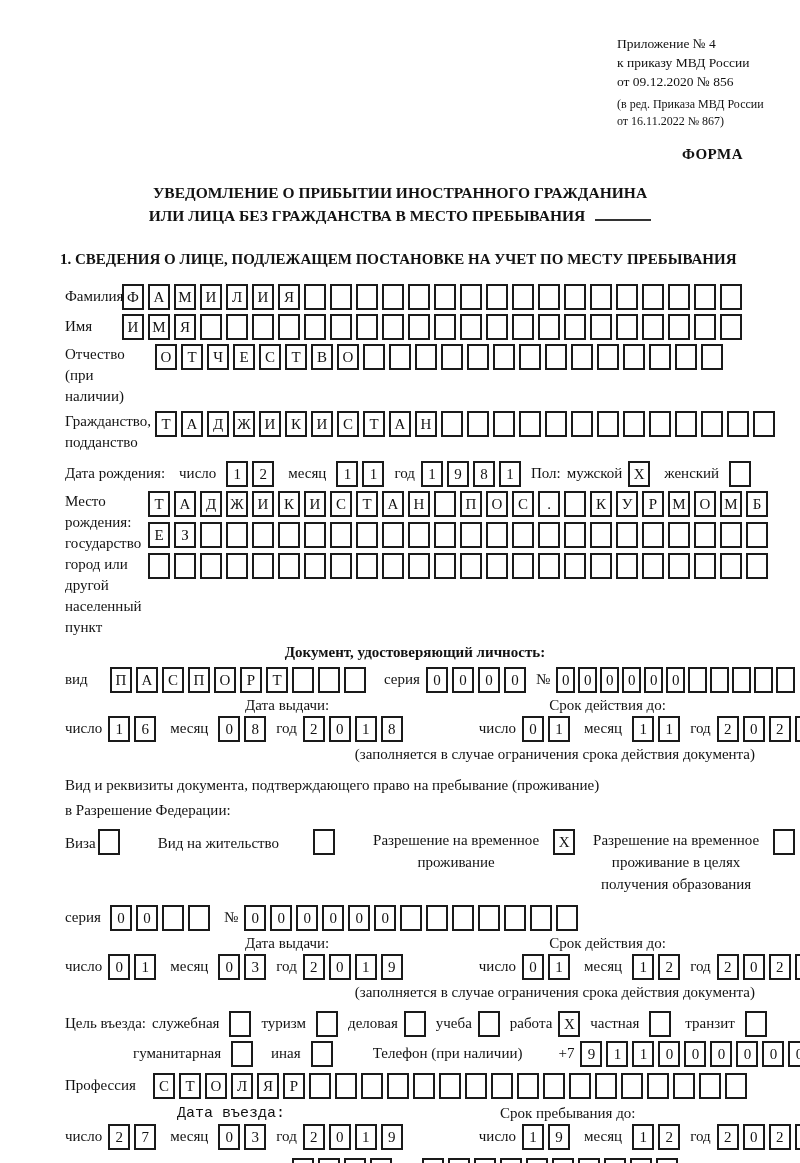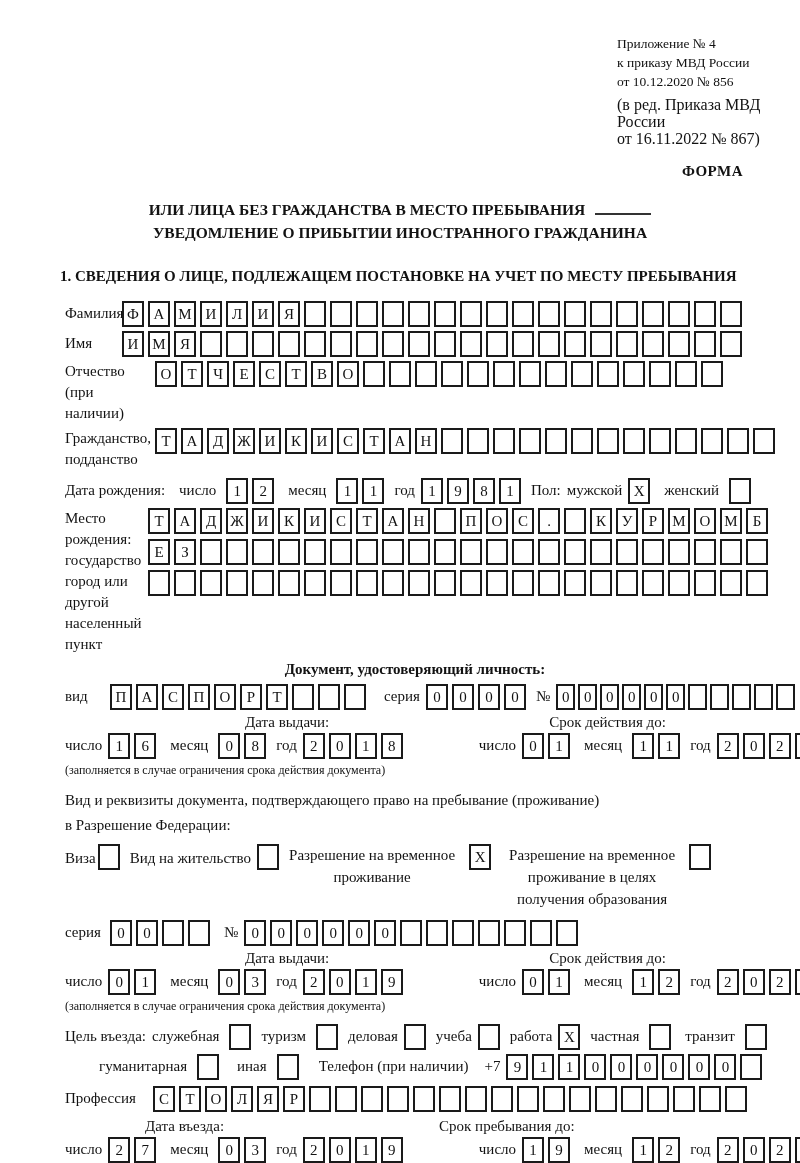--- a/index.html
+++ b/index.html
@@ -1,67 +1,67 @@
 <!DOCTYPE html>
 <html><head>
 <meta charset="utf-8">
 <style>
   html,body{margin:0;padding:0;background:#fff;}
   body{width:800px;height:1163px;font-family:"Liberation Serif","DejaVu Serif",serif;color:#121212;overflow:hidden;}
   .page{padding:34px 25px 0 65px;box-sizing:border-box;width:800px;}
 
   
   .appendix{margin-left:552px;font-size:13.5px;line-height:19px;}
-  .appendix .amend{font-size:16px;line-height:17px;}
+  .appendix .amend{font-size:12px;line-height:17px;}
   .appendix .amend.first{margin-top:5px;}
   .forma{text-align:right;padding-right:32px;font-weight:bold;font-size:15px;margin-top:16px;letter-spacing:.5px;}
 
   .title{margin-top:18px;margin-left:-40px;text-align:center;font-weight:bold;font-size:15.5px;line-height:23px;}
   .title-underline{display:inline-block;width:56px;border-bottom:2px solid #333;margin-left:10px;}
   .section-title{margin-top:24px;margin-bottom:16px;margin-left:-5px;font-weight:bold;font-size:15px;white-space:nowrap;}
 
   .row{display:flex;align-items:flex-start;margin-bottom:4px;}
   .lbl{font-size:15px;padding-top:4px;flex:none;font-family:Liberation Serif, serif;}
   .lbl2{font-size:15px;line-height:21px;flex:none;}
   .box-row{display:flex;flex:none;flex-wrap:nowrap;}
   .cell{display:inline-flex;align-items:center;justify-content:center;width:22px;height:26px;border:2px solid #1a1a1a;margin-right:4px;font-size:15px;box-sizing:border-box;flex:none;background:#fff;}
   .narrow .cell{width:19px;margin-right:3px;}
   .stack{display:flex;flex-direction:column;}
   .stack .box-row{margin-bottom:5px;}
 
   .w57{width:57px;} .w90{width:90px;} .w83{width:83px;} .w45{width:45px;} .w88{width:88px;} .w185{width:185px;}
-  .g6{margin-left:6px;} .g10{margin-left:10px;} .g14{margin-left:14px;} .g18{margin-left:6px;} .g26{margin-left:16px;}
+  .g6{margin-left:6px;} .g10{margin-left:10px;} .g14{margin-left:14px;} .g18{margin-left:34px;} .g26{margin-left:36px;}
 
   .center-head{text-align:center;font-weight:bold;font-size:15px;margin:6px 0 6px -10px;}
   .dates-titles{display:flex;font-size:15px;margin-bottom:2px;}
-  .note{font-size:12px;padding-right:20px;margin:2px 0 10px 0;}
+  .note{font-size:15px;text-align:right;padding-right:20px;margin:2px 0 10px 0;}
   .para{font-size:15px;line-height:25px;}
 
   .visa-row{margin-top:6px;margin-bottom:10px;}
   .visa-center{font-size:15px;line-height:22px;text-align:center;flex:none;}
   .cb{padding-top:0;}
 </style>
 </head>
 <body>
 
 <div class="page">
 
   <div class="appendix">
     <div>Приложение № 4</div>
     <div>к приказу МВД России</div>
-    <div>от 10.12.2020 № 856</div>
+    <div>от 09.12.2020 № 856</div>
     <div class="amend first">(в ред. Приказа МВД России</div>
     <div class="amend">от 16.11.2022 № 867)</div>
   </div>
 
   <div class="forma">ФОРМА</div>
 
   <div class="title">
+    <div>УВЕДОМЛЕНИЕ О ПРИБЫТИИ ИНОСТРАННОГО ГРАЖДАНИНА</div>
     <div><span>ИЛИ ЛИЦА БЕЗ ГРАЖДАНСТВА В МЕСТО ПРЕБЫВАНИЯ</span><span class="title-underline"></span></div>
-    <div>УВЕДОМЛЕНИЕ О ПРИБЫТИИ ИНОСТРАННОГО ГРАЖДАНИНА</div>
   </div>
 
   <div class="section-title">1. СВЕДЕНИЯ О ЛИЦЕ, ПОДЛЕЖАЩЕМ ПОСТАНОВКЕ НА УЧЕТ ПО МЕСТУ ПРЕБЫВАНИЯ</div>
 
   <div class="row">
     <div class="lbl w57">Фамилия</div>
     <div class="box-row">
         <span class="cell">Ф</span>
         <span class="cell">А</span>
         <span class="cell">М</span>
@@ -510,21 +510,21 @@
     <span class="box-row cb g10">
         <span class="cell"></span>
       </span>
     <span class="lbl g10">транзит</span>
     <span class="box-row cb g10">
         <span class="cell"></span>
       </span>
   </div>
 
   <div class="row" style="margin-top:4px;">
-    <span class="lbl" style="margin-left:34px;">гуманитарная</span>
+    <span class="lbl" style="margin-left:68px;">гуманитарная</span>
     <span class="box-row cb g10">
         <span class="cell"></span>
       </span>
     <span class="lbl g14">иная</span>
     <span class="box-row cb g10">
         <span class="cell"></span>
       </span>
     <span class="lbl g26">Телефон (при наличии)</span>
     <span class="lbl g26">+7</span>
     <span class="box-row g6">
@@ -564,21 +564,21 @@
         <span class="cell"></span>
         <span class="cell"></span>
         <span class="cell"></span>
         <span class="cell"></span>
         <span class="cell"></span>
         <span class="cell"></span>
       </span>
   </div>
 
   <div class="dates-titles" style="margin-top:6px;">
-    <span style="margin-left:80px;">Дата въезда:</span>
+    <span style="margin-left:112px;font-family:Liberation Mono, monospace;">Дата въезда:</span>
     <span style="margin-left:215px;">Срок пребывания до:</span>
   </div>
 
   <div class="row">
     <span class="lbl">число</span>
     <span class="box-row g6">
         <span class="cell">2</span>
         <span class="cell">7</span>
       </span>
     <span class="lbl g10">месяц</span>

